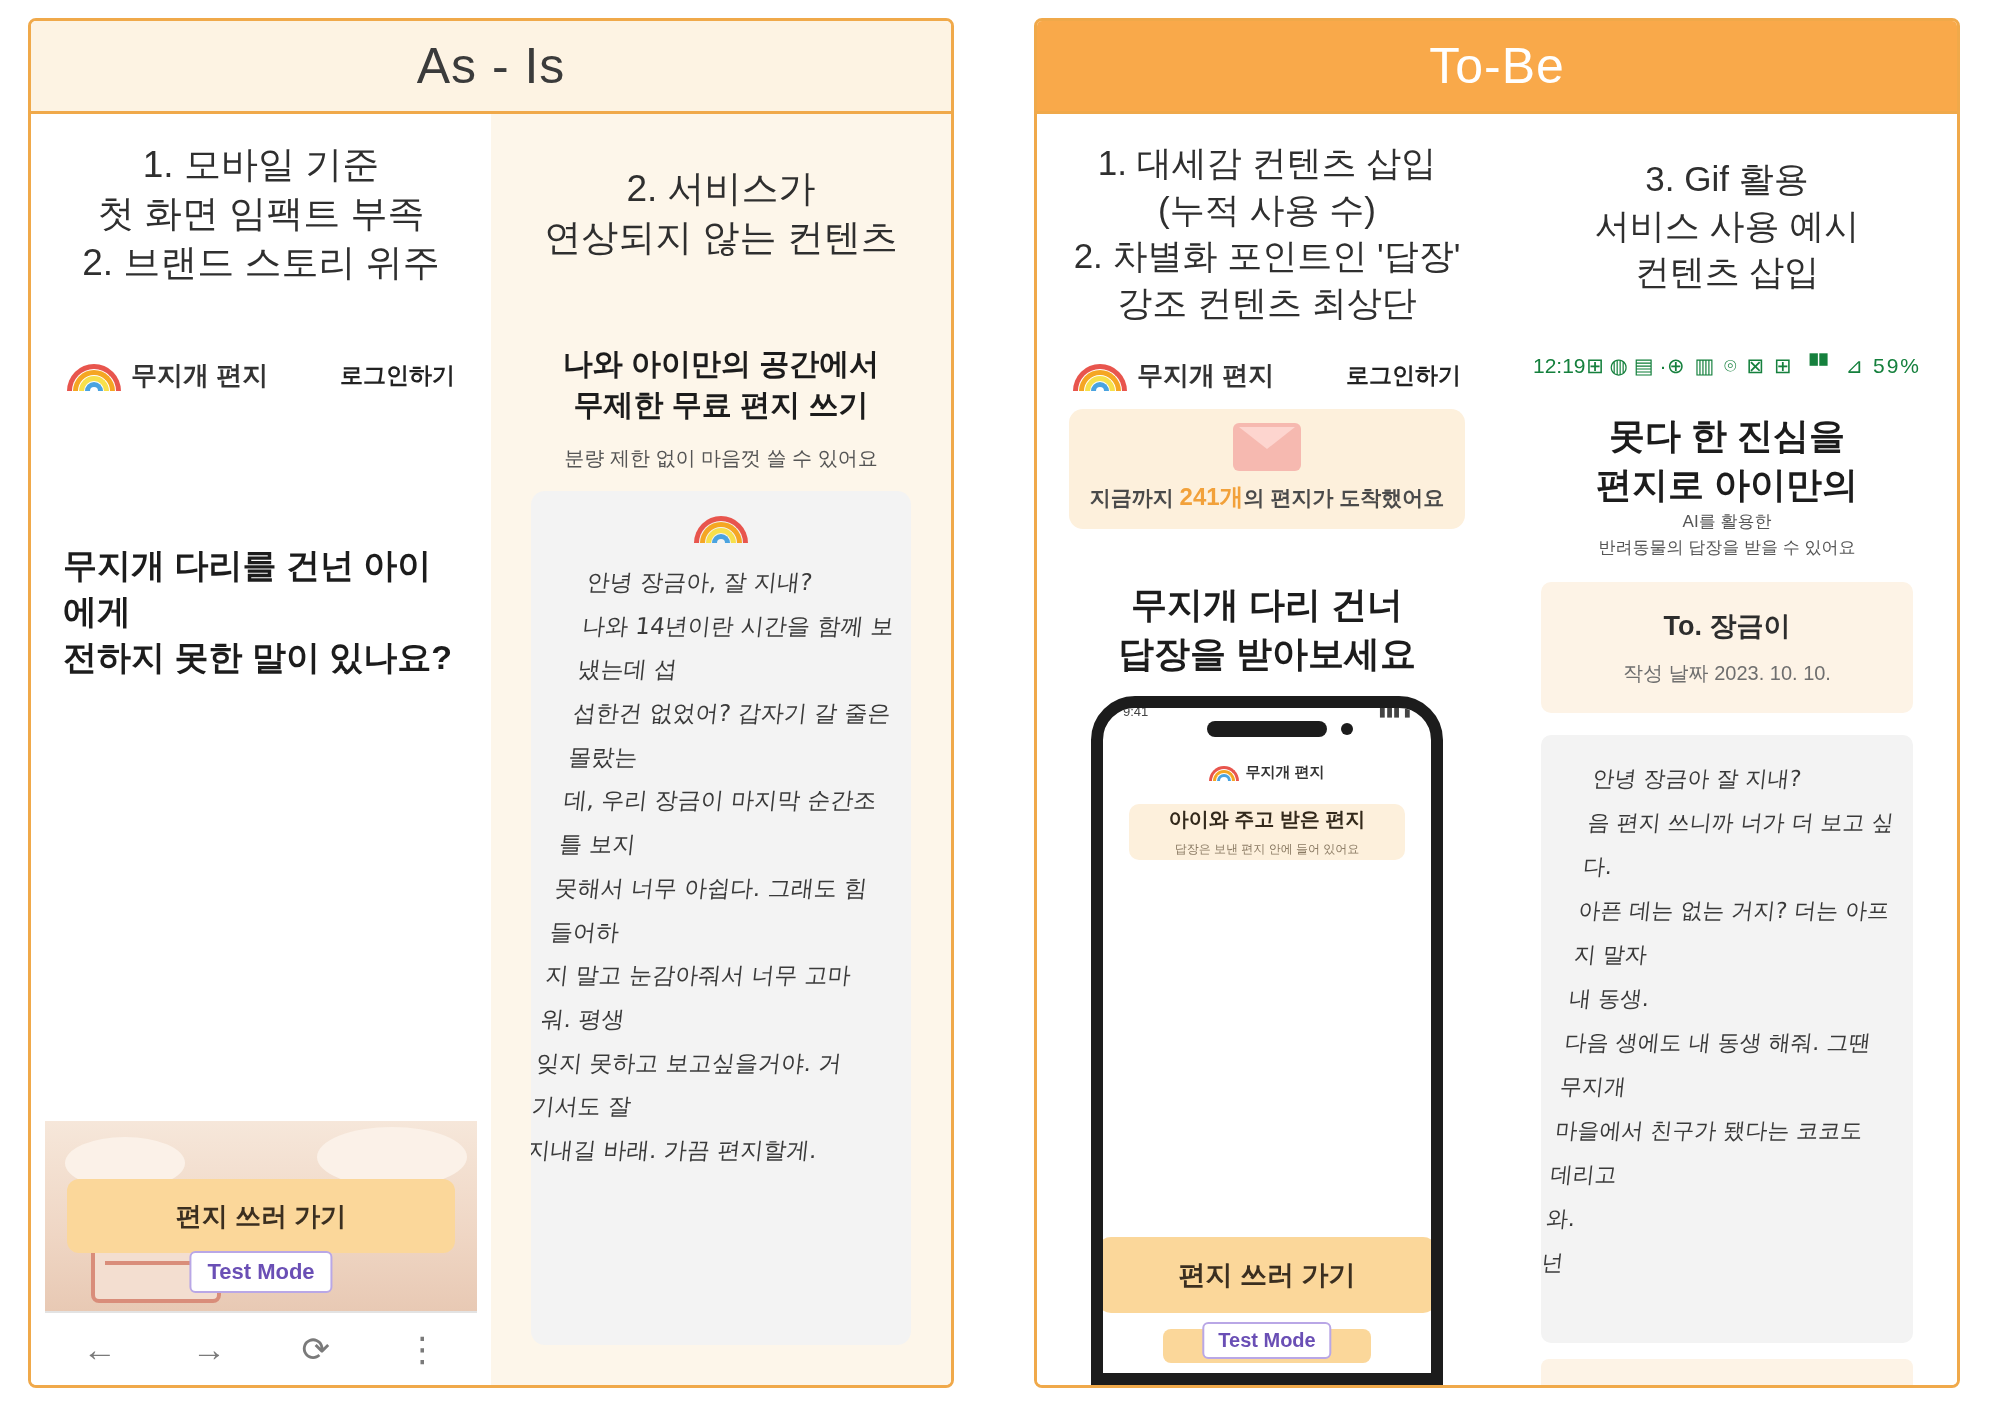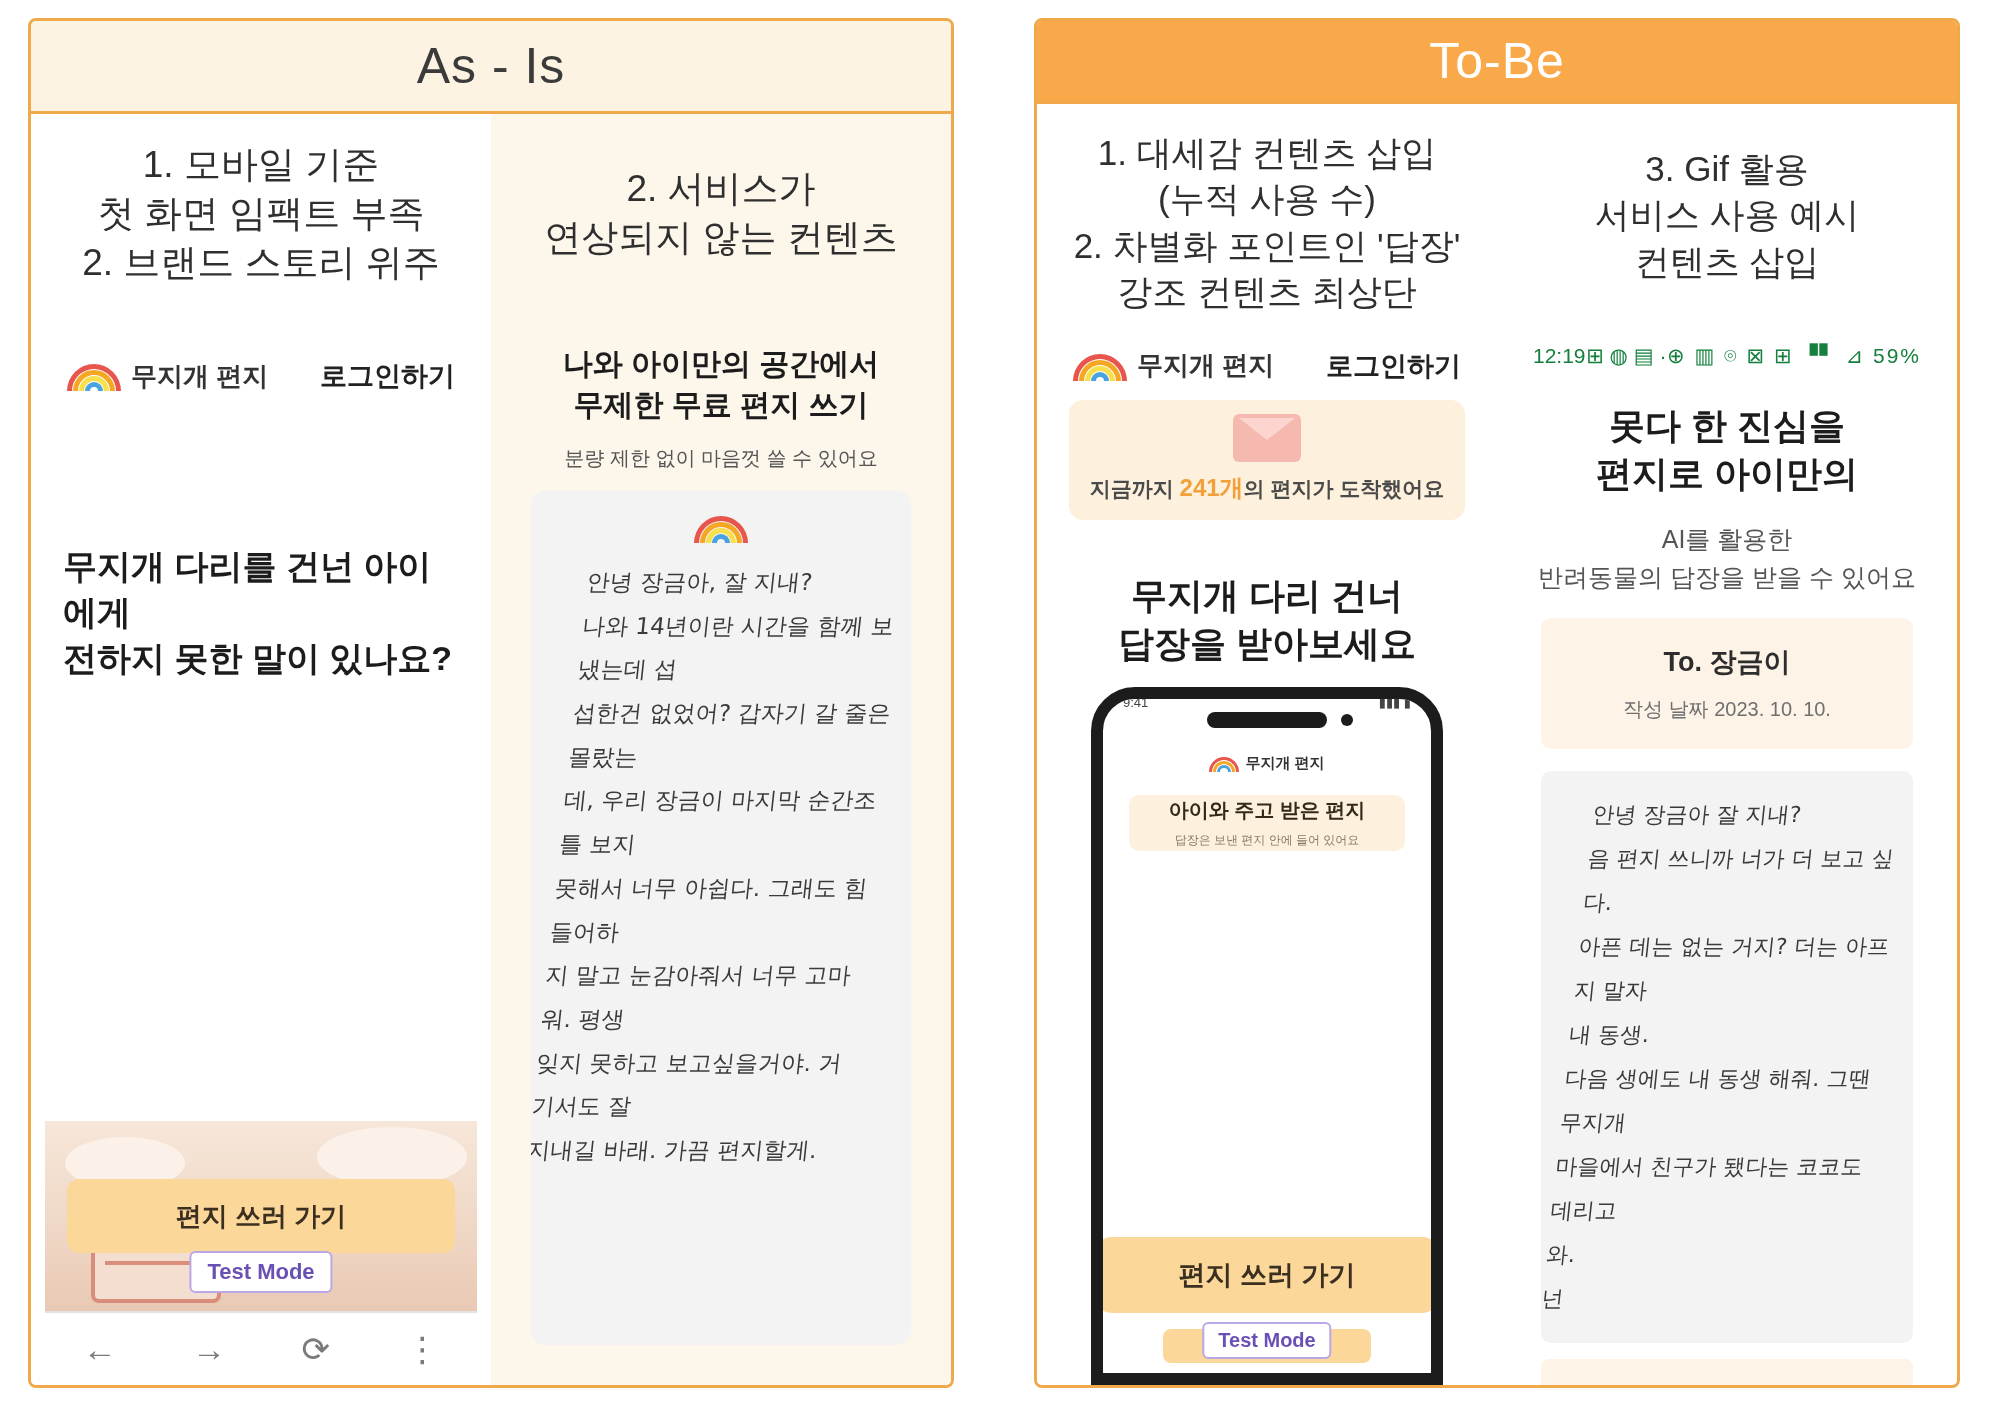--- a/index.html
+++ b/index.html
@@ -79,21 +79,21 @@
     font-size: 26px; font-weight: bold; color: #333;
   }
   .rainbow {
     width: 54px; height: 30px; position: relative; display: inline-block;
   }
   .rainbow i {
     position: absolute; left: 0; bottom: 0;
     border-style: solid; border-bottom: none;
     border-radius: 50% 50% 0 0 / 100% 100% 0 0;
   }
-  .login { font-size: 27px; font-weight: bold; color: #222; }
+  .login { font-size: 23px; font-weight: bold; color: #222; }
 
   .headline {
     font-size: 34px; font-weight: bold; color: #1c1c1c;
     line-height: 1.35; text-align: left;
     padding: 0 18px;
   }
   .headline.center { text-align: center; }
   .sub {
     font-size: 20px; color: #555; text-align: center; line-height: 1.5;
   }
@@ -382,21 +382,21 @@
 
         <div class="mock" style="display:flex;flex-direction:column">
           <div class="statusbar">
             <span>12:19</span>
             <span>⊞ ◍ ▤ ·</span>
             <span class="right">⊕ ▥ ⌾ ⊠ ⊞ ▝▘ ⊿ 59%</span>
           </div>
 
           <div class="headline center" style="white-space:pre-line;margin-top:34px;font-size:36px">못다 한 진심을
 편지로 아이만의</div>
-          <div class="sub" style="margin-top:22px;white-space:pre-line;font-size:25px">AI를 활용한
+          <div class="sub" style="white-space:pre-line;font-size:17px">AI를 활용한
 반려동물의 답장을 받을 수 있어요</div>
 
           <div class="to-card">
             <div class="t1">To.  장금이</div>
             <div class="t2">작성 날짜 2023. 10. 10.</div>
           </div>
 
           <div class="reply-card">
             <div class="hand" style="font-size:22px;line-height:2.0">
               <div>안녕 장금아 잘 지내?</div>

